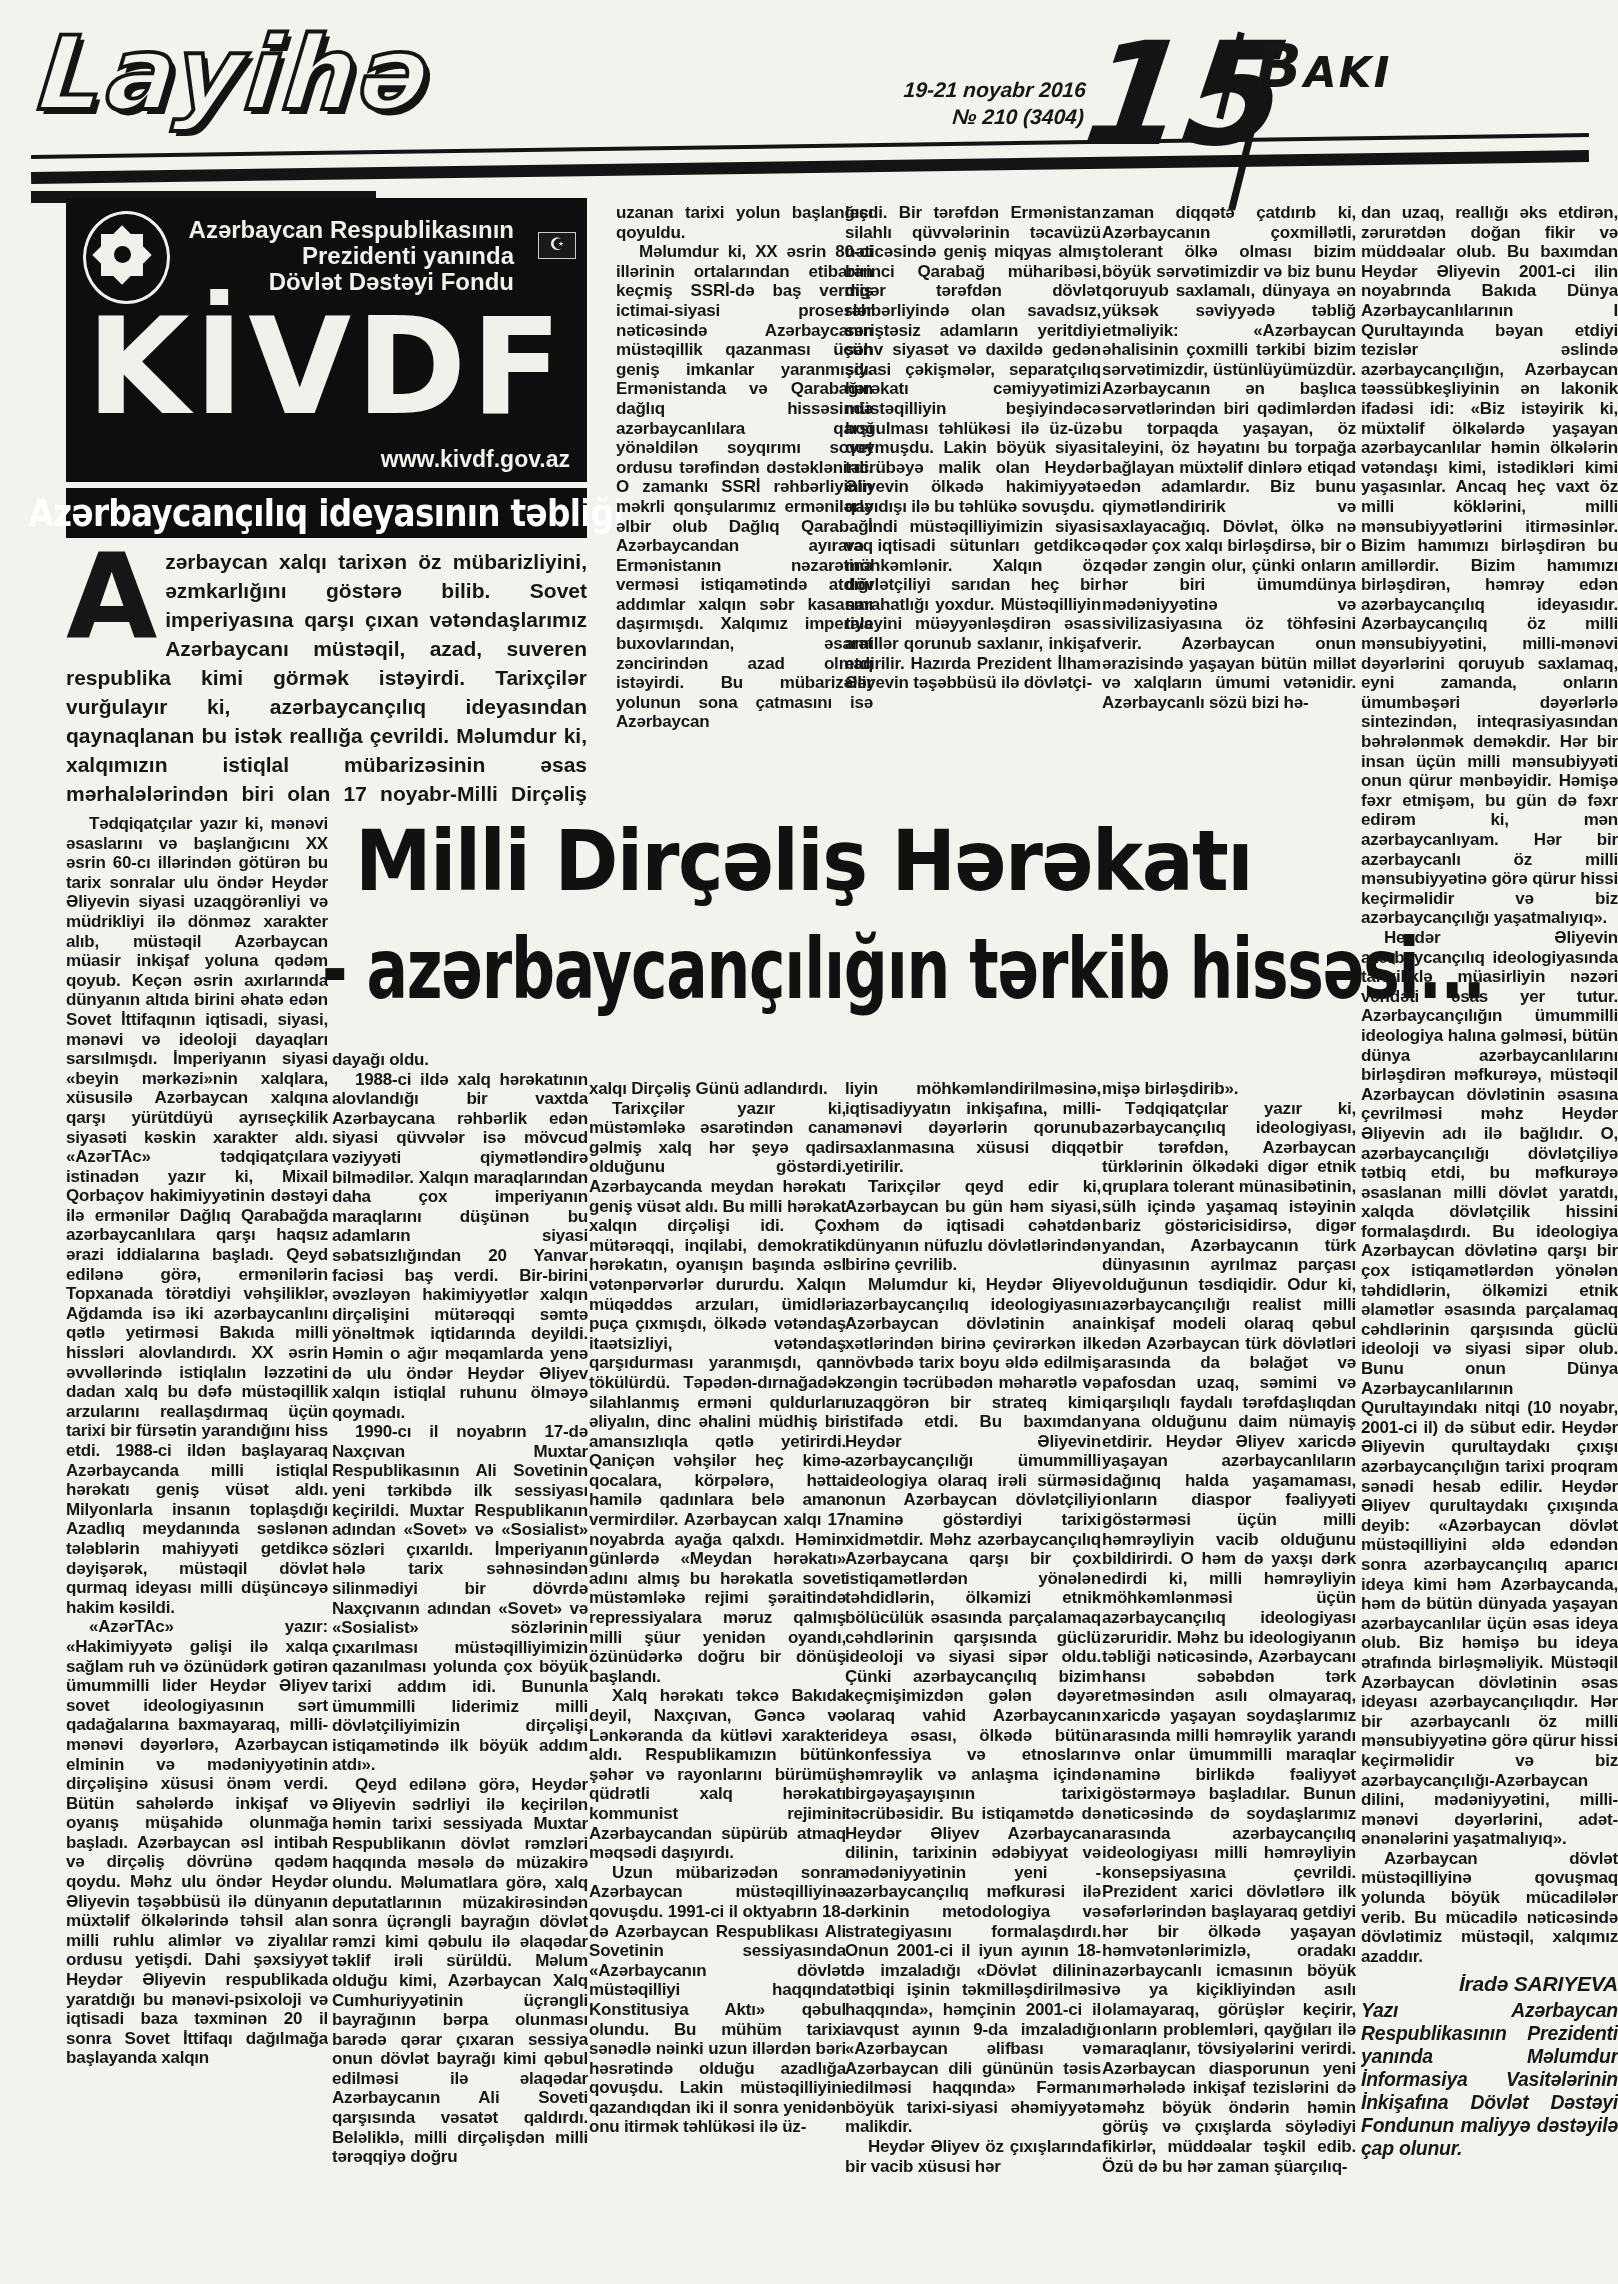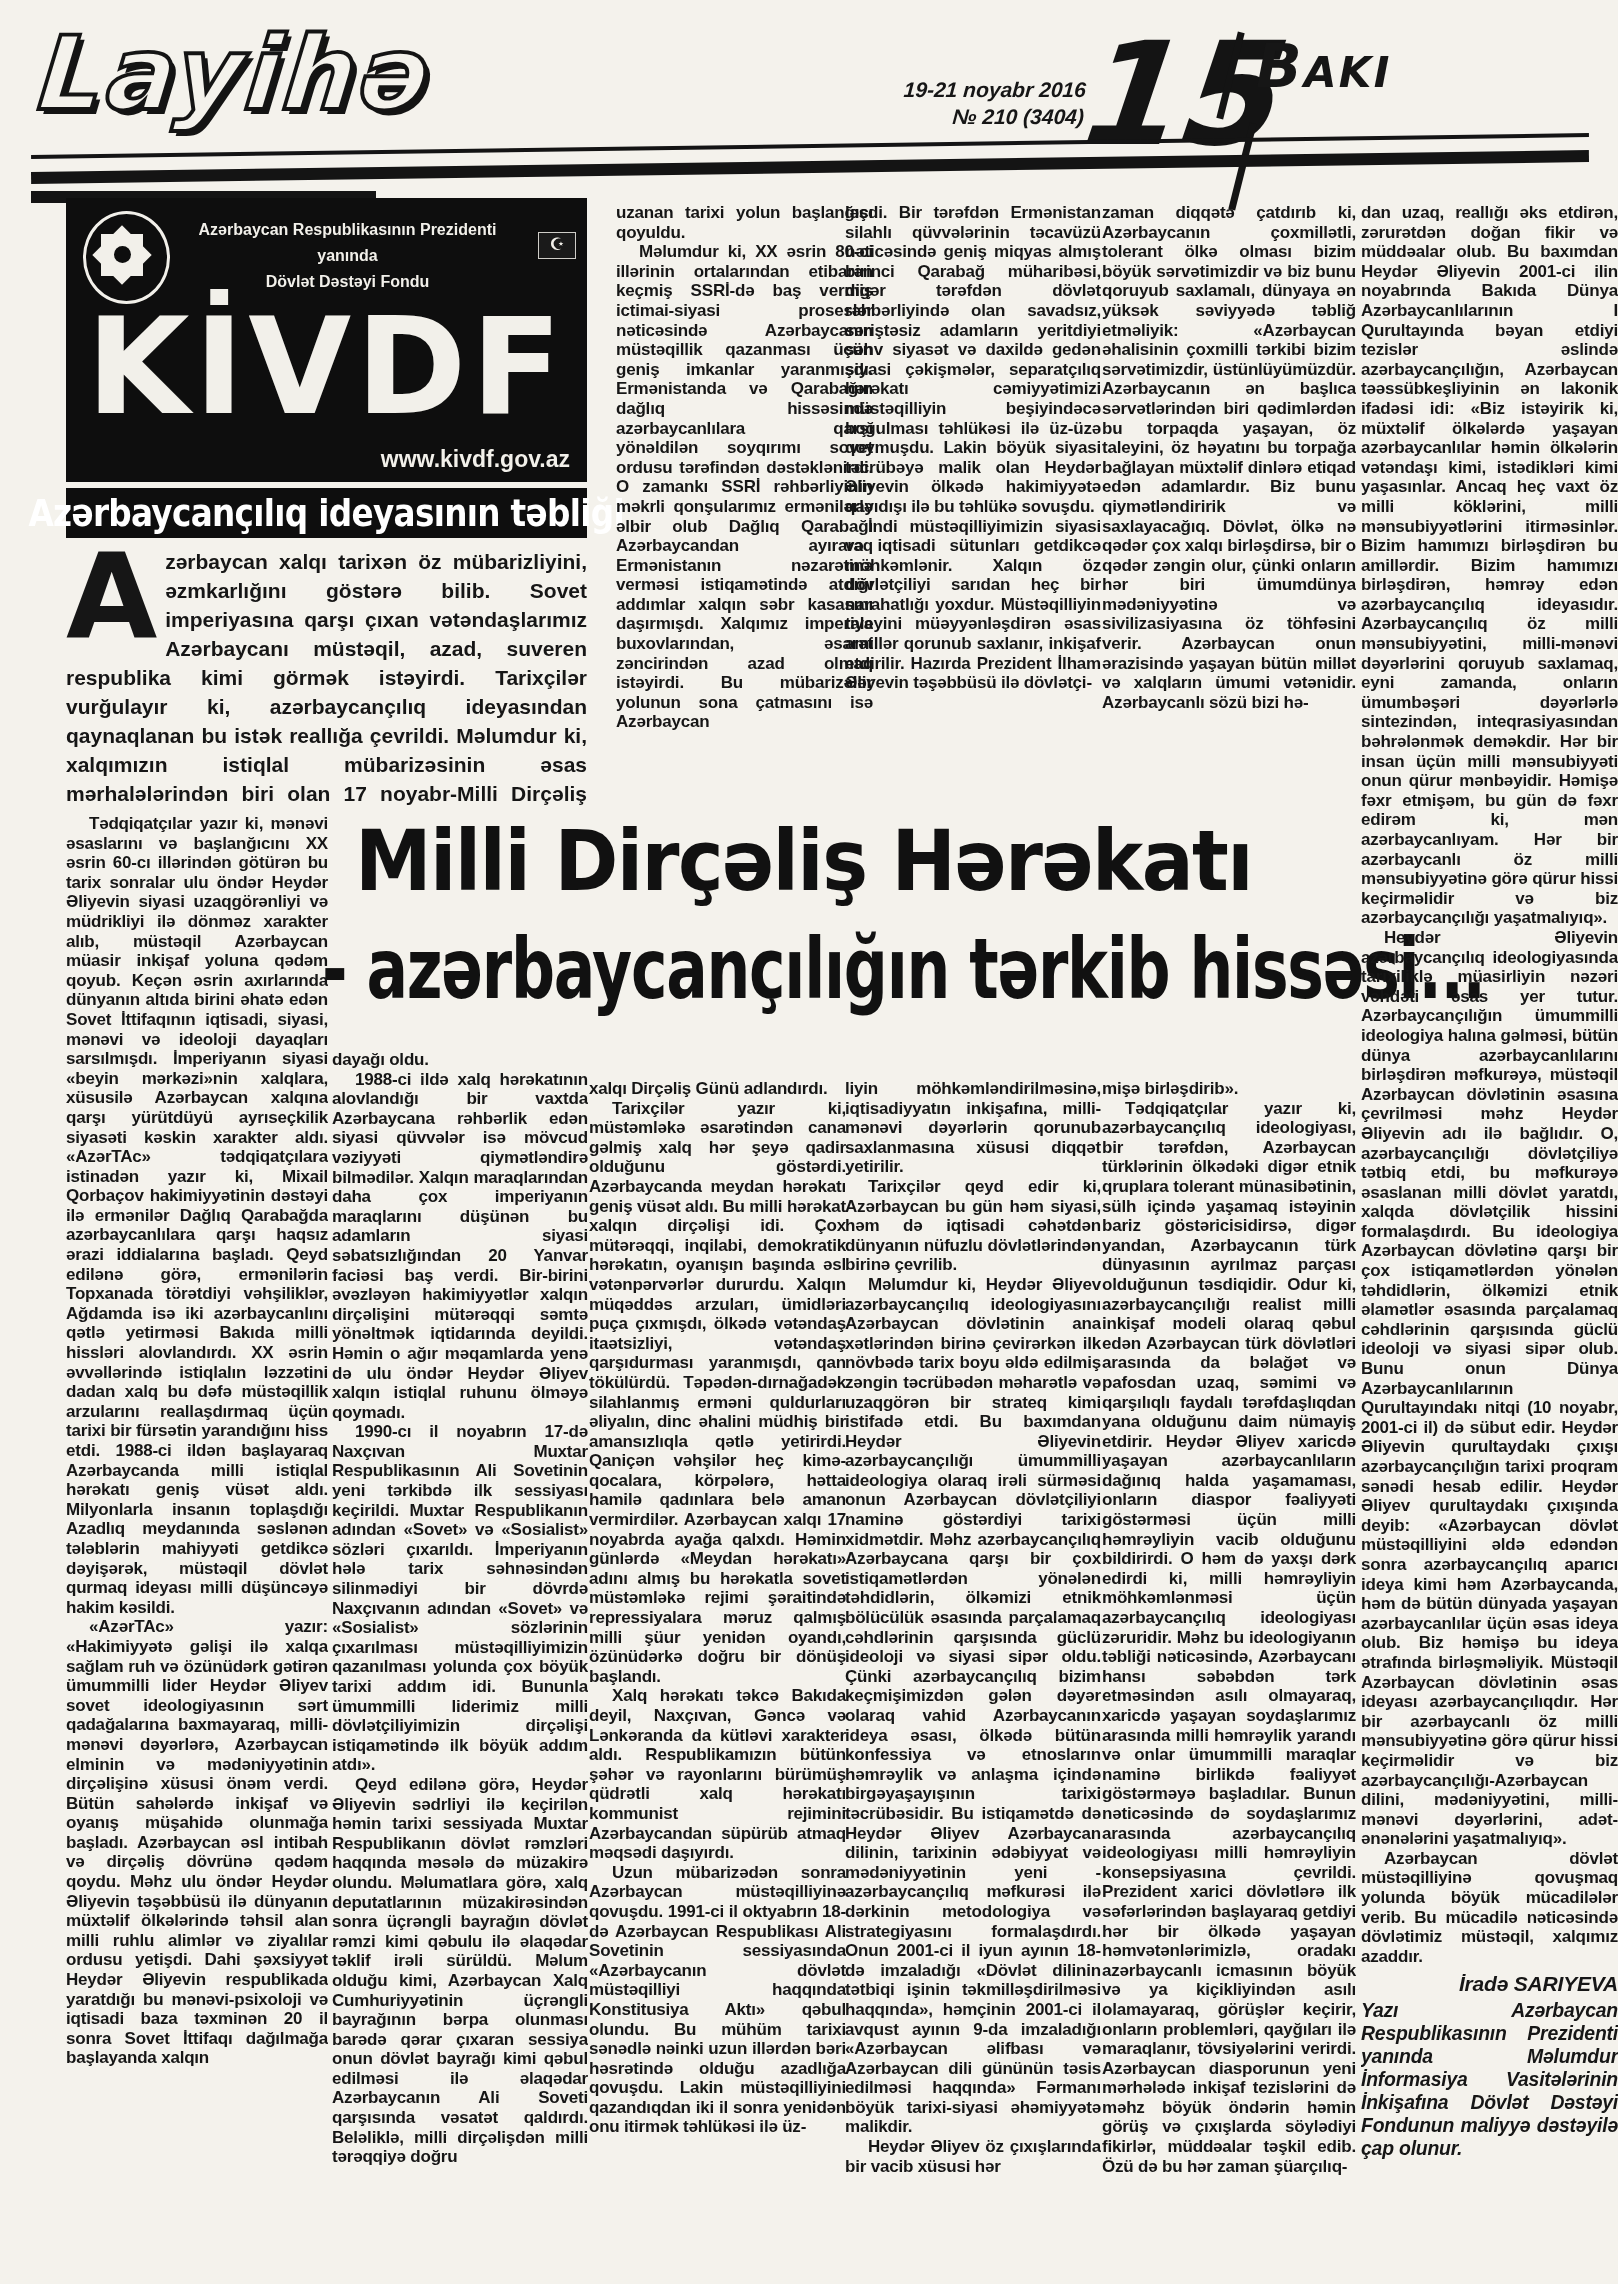--- a/index.html
+++ b/index.html
@@ -44,22 +44,22 @@
   
   .fund-box {
     position:absolute; left:66px; top:198px; width:521px; height:284px;
     background:#0e0e0e; color:#f2f0ea; overflow:hidden;
   }
   .emblem { position:absolute; left:12.4px; top:11px; width:93px; height:93px; }
   .emblem .ring { position:absolute; left:4.7px; top:1.6px; width:81px; height:87px; border:3.1px solid #f2f0ea; border-radius:50%; }
   .emblem .sq { position:absolute; left:23px; top:25px; width:42px; height:42px; background:#f2f0ea; }
   .emblem .sq2 { transform:rotate(45deg); }
   .emblem .core { position:absolute; left:36px; top:37px; width:17px; height:17px; background:#0e0e0e; border-radius:50%; }
-  .org-lines { position:absolute; left:115px; top:18.6px; width:333px; text-align:center;
-    font-size:16px; line-height:26px; font-weight:bold; }
+  .org-lines { position:absolute; left:115px; top:18.6px; width:333px; text-align:right;
+    font-size:24px; line-height:26px; font-weight:bold; }
   .flag-icon { position:absolute; right:11px; top:34px; width:36px; height:25px;
     border:1.6px solid #cfcdc8; background:#1a1a1a; color:#f2f0ea;
     font-size:17px; line-height:23px; text-align:center; }
   .acronym { position:absolute; left:0; right:0; top:99px; text-align:center;
     font-family:"DejaVu Sans", sans-serif; font-size:133px; font-weight:bold;
     letter-spacing:4.7px; line-height:140px; }
   .website { position:absolute; right:17px; bottom:9.3px; font-size:23px; font-weight:bold; }
 
   
   .kicker-bar {

